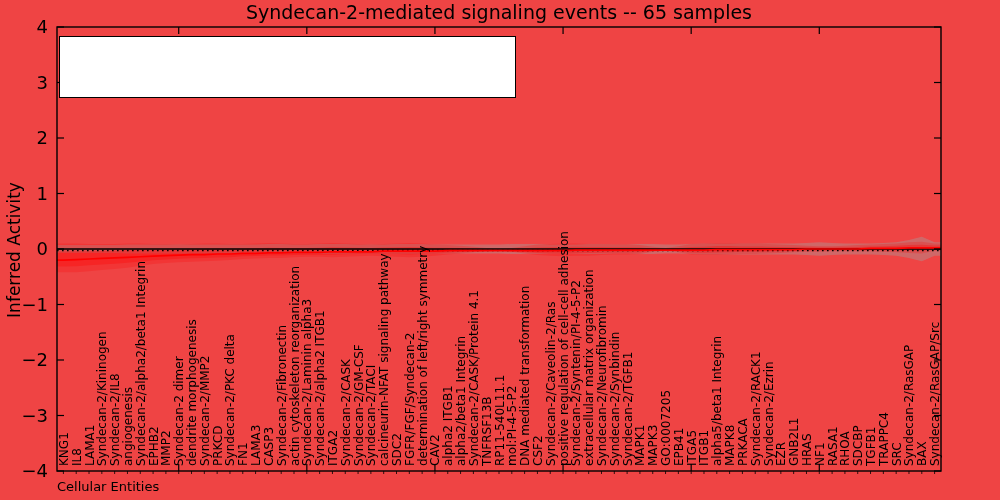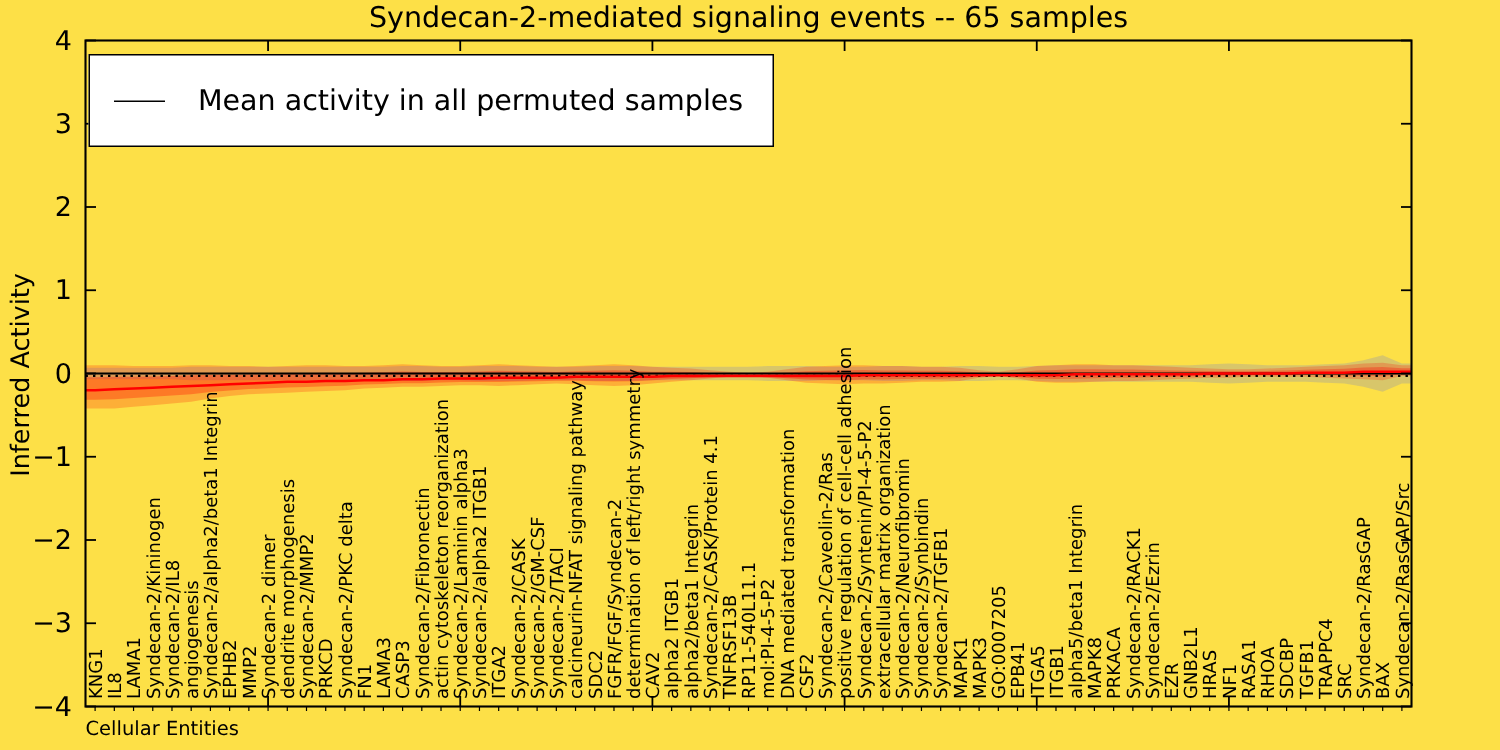--- a/index.html
+++ b/index.html
@@ -1,19 +1,19 @@
 <!DOCTYPE html>
 <html><head>
 <meta charset="utf-8">
 <style>
   html,body{margin:0;padding:0;background:#ffffff;}
   .figure{
     position:relative;
     width:1000px;height:500px;
-    background:#fde047;
+    background:#ef4444;
     font-family:"DejaVu Sans", sans-serif;
     overflow:hidden;
   }
   .chart-title{
     position:absolute;left:57px;top:1px;width:884px;
     text-align:center;font-size:19px;color:#000;white-space:nowrap;
   }
   .xlabel{
     position:absolute;left:57px;top:479px;width:884px;
     font-size:13px;color:#000;
@@ -223,21 +223,17 @@
       <text transform="translate(862.2246376811594,466) rotate(-90)" font-size="12" fill="#000">SDCBP</text>
       <text transform="translate(875.036231884058,466) rotate(-90)" font-size="12" fill="#000">TGFB1</text>
       <text transform="translate(887.8478260869565,466) rotate(-90)" font-size="12" fill="#000">TRAPPC4</text>
       <text transform="translate(900.6594202898551,466) rotate(-90)" font-size="12" fill="#000">SRC</text>
       <text transform="translate(913.4710144927536,466) rotate(-90)" font-size="12" fill="#000">Syndecan-2/RasGAP</text>
       <text transform="translate(926.2826086956521,466) rotate(-90)" font-size="12" fill="#000">BAX</text>
       <text transform="translate(939.0942028985507,466) rotate(-90)" font-size="12" fill="#000">Syndecan-2/RasGAP/Src</text>
     </svg>
 
   <div class="legend">
-    <div class="legend-row">
-      <span class="legend-swatch" id="swatch-0" style="border-top-color: rgb(0, 0, 0);"></span>
-      <span class="legend-label">Mean activity in all permuted samples</span>
-    </div>
   </div>
 
   <div class="xlabel">Cellular Entities</div>
   <div class="ylabel">Inferred Activity</div>
 </div>
 
 </body></html>

